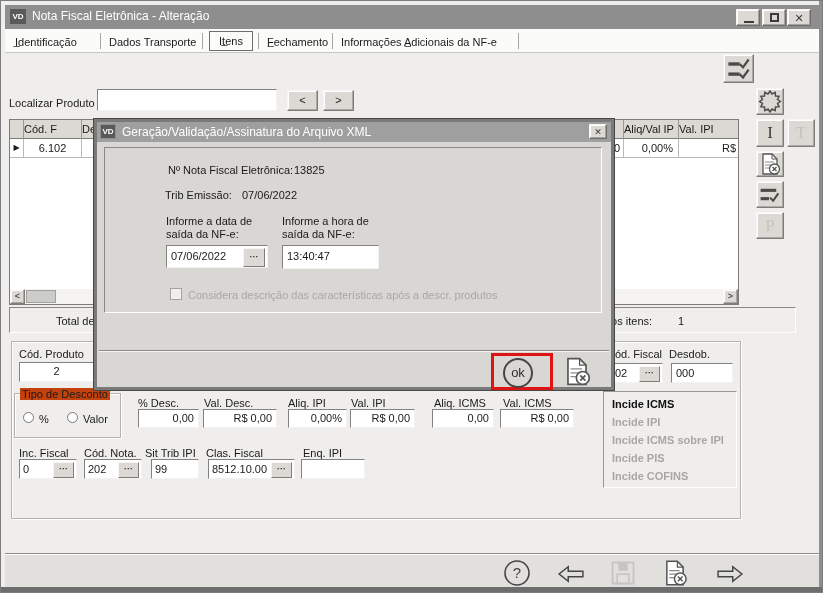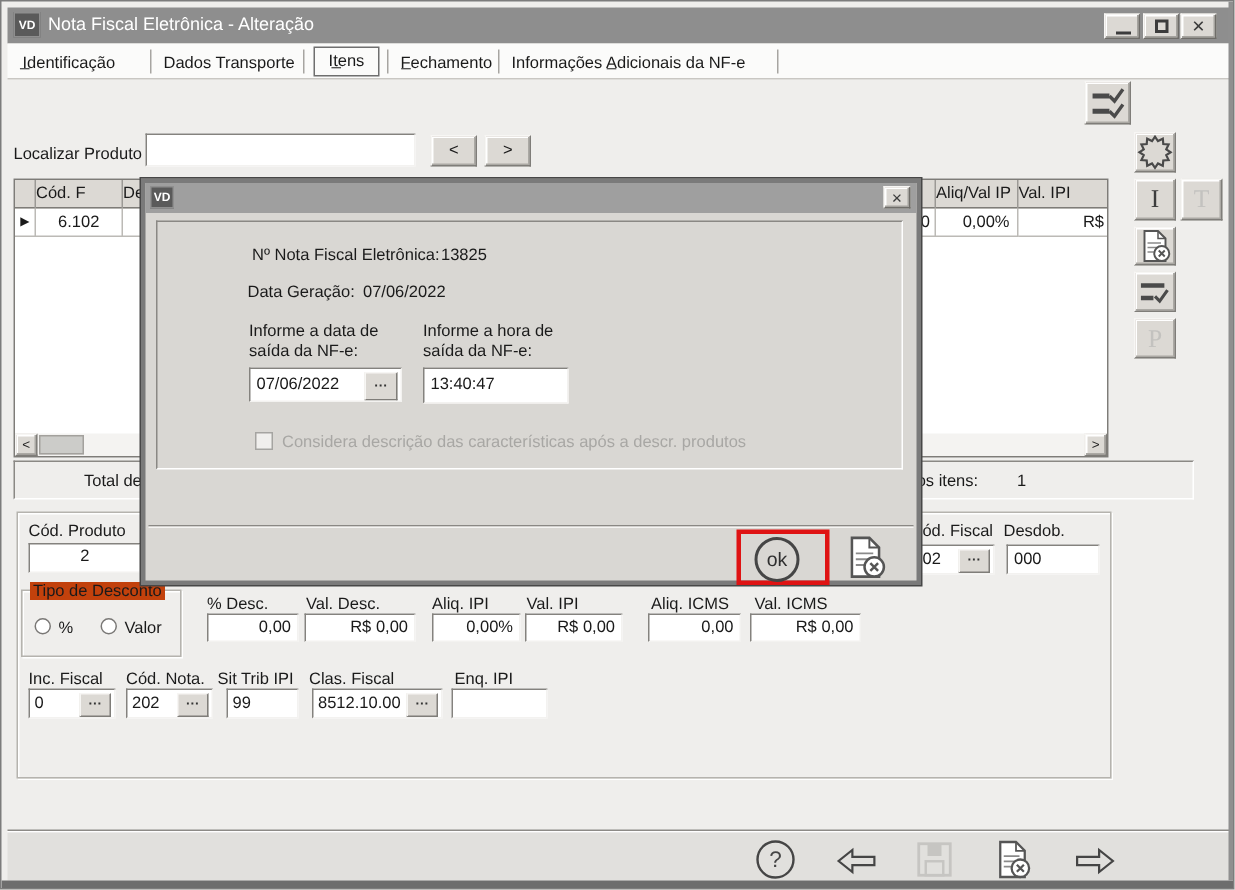--- a/index.html
+++ b/index.html
@@ -159,20 +159,27 @@
   <div class="abs field" style="left:300px;top:458px;width:64px;height:20px;padding-left:3px;line-height:18px;"></div>
 
   <div class="abs lbl" style="left:606px;top:347px;">Cód. Fiscal</div>
   <div class="abs lbl" style="left:668px;top:347px;">Desdob.</div>
   <div class="abs field" style="left:600px;top:362px;width:62px;height:20px;padding-left:13px;line-height:18px;">
     <span>02</span>
     <span class="dotsbtn" style="right:2px;width:19px;height:14px;">···</span>
   </div>
   <div class="abs field" style="left:670px;top:362px;width:62px;height:20px;padding-left:4px;line-height:18px;">000</div>
 
+  <div class="abs" style="left:602px;top:390px;width:134px;height:97px;background:#efeeec;border:1px solid;border-color:#9a9894 #ffffff #ffffff #9a9894;">
+    <div class="abs lbl black-it" style="left:8px;top:6px;">Incide ICMS</div>
+    <div class="abs lbl gray-it" style="left:8px;top:24px;">Incide IPI</div>
+    <div class="abs lbl gray-it" style="left:8px;top:42px;">Incide ICMS sobre IPI</div>
+    <div class="abs lbl gray-it" style="left:8px;top:60px;">Incide PIS</div>
+    <div class="abs lbl gray-it" style="left:8px;top:78px;">Incide COFINS</div>
+  </div>
 
   <div class="abs raised" style="left:755px;top:87px;width:28px;height:27px;">
     <svg width="26" height="25" viewBox="0 0 24 24">
       <polygon points="22,12 19.2,13.9 20.7,17 17.3,17.3 17,20.7 13.9,19.2 12,22 10.1,19.2 7,20.7 6.7,17.3 3.3,17 4.8,13.9 2,12 4.8,10.1 3.3,7 6.7,6.7 7,3.3 10.1,4.8 12,2 13.9,4.8 17,3.3 17.3,6.7 20.7,7 19.2,10.1" fill="none" stroke="#4a4a4a" stroke-width="1.4"></polygon>
     </svg>
   </div>
   <div class="abs raised" style="left:755px;top:118px;width:28px;height:28px;text-align:center;font-family:'Liberation Serif','DejaVu Serif',serif;font-size:17px;line-height:26px;color:#3d3d3d;">
     <span>I</span>
   </div>
   <div class="abs raised" style="left:786px;top:118px;width:28px;height:28px;text-align:center;font-family:'Liberation Serif','DejaVu Serif',serif;font-size:17px;line-height:26px;color:#c3c2bf;">
@@ -232,28 +239,29 @@
         <path d="M3 9 H19 V4 L29 12 L19 20 V15 H3 Z" fill="none" stroke="#454545" stroke-width="1.6"></path>
       </svg>
     </div>
   </div>
   <div class="abs" style="left:0;top:586px;width:823px;height:7px;background:#6d6d6d;"></div>
   <div class="abs" style="left:818px;top:0;width:5px;height:586px;background:#8f8f8f;"></div>
 
   <div class="abs" style="left:93px;top:118px;width:520px;height:271px;background:#d9d7d3;border:3px solid #7a7a7a;outline:1px solid #474747;z-index:20;">
     <div class="abs" style="left:0;top:0;width:514px;height:20px;background:#9f9f9f;color:#fff;font-size:12px;">
       <span class="abs badge" style="left:3px;top:2px;width:16px;height:15px;line-height:14px;">VD</span>
+      <span class="abs lbl" style="left:25px;top:4px;">Geração/Validação/Assinatura do Arquivo XML</span>
       <span class="abs winbtn" style="left:492px;top:2px;width:18px;height:15px;font-size:9px;font-weight:bold;line-height:14px;">
         <span>✕</span>
       </span>
     </div>
     <div class="abs" style="left:7px;top:25px;width:498px;height:166px;border:1px solid;border-color:#8a8884 #ffffff #ffffff #8a8884;">
       <span class="abs lbl" style="left:63px;top:16px;">Nº Nota Fiscal Eletrônica:</span>
       <span class="abs lbl" style="left:189px;top:16px;">13825</span>
-      <span class="abs lbl" style="left:60px;top:41px;">Data Geração:</span>
+      <span class="abs lbl" style="left:60px;top:41px;">Trib Emissão:</span>
       <span class="abs lbl" style="left:137px;top:41px;">07/06/2022</span>
       <span class="abs lbl" style="left:61px;top:67px;">Informe a data de</span>
       <span class="abs lbl" style="left:61px;top:80px;">saída da NF-e:</span>
       <span class="abs lbl" style="left:177px;top:67px;">Informe a hora de</span>
       <span class="abs lbl" style="left:177px;top:80px;">saída da NF-e:</span>
       <div class="abs field" style="left:61px;top:97px;width:102px;height:23px;line-height:21px;padding-left:4px;">
         <span>07/06/2022</span>
         <span class="dotsbtn" style="right:2px;top:2px;width:20px;height:17px;line-height:16px;">···</span>
       </div>
       <div class="abs field" style="left:177px;top:97px;width:97px;height:24px;line-height:21px;padding-left:4px;">13:40:47</div>

